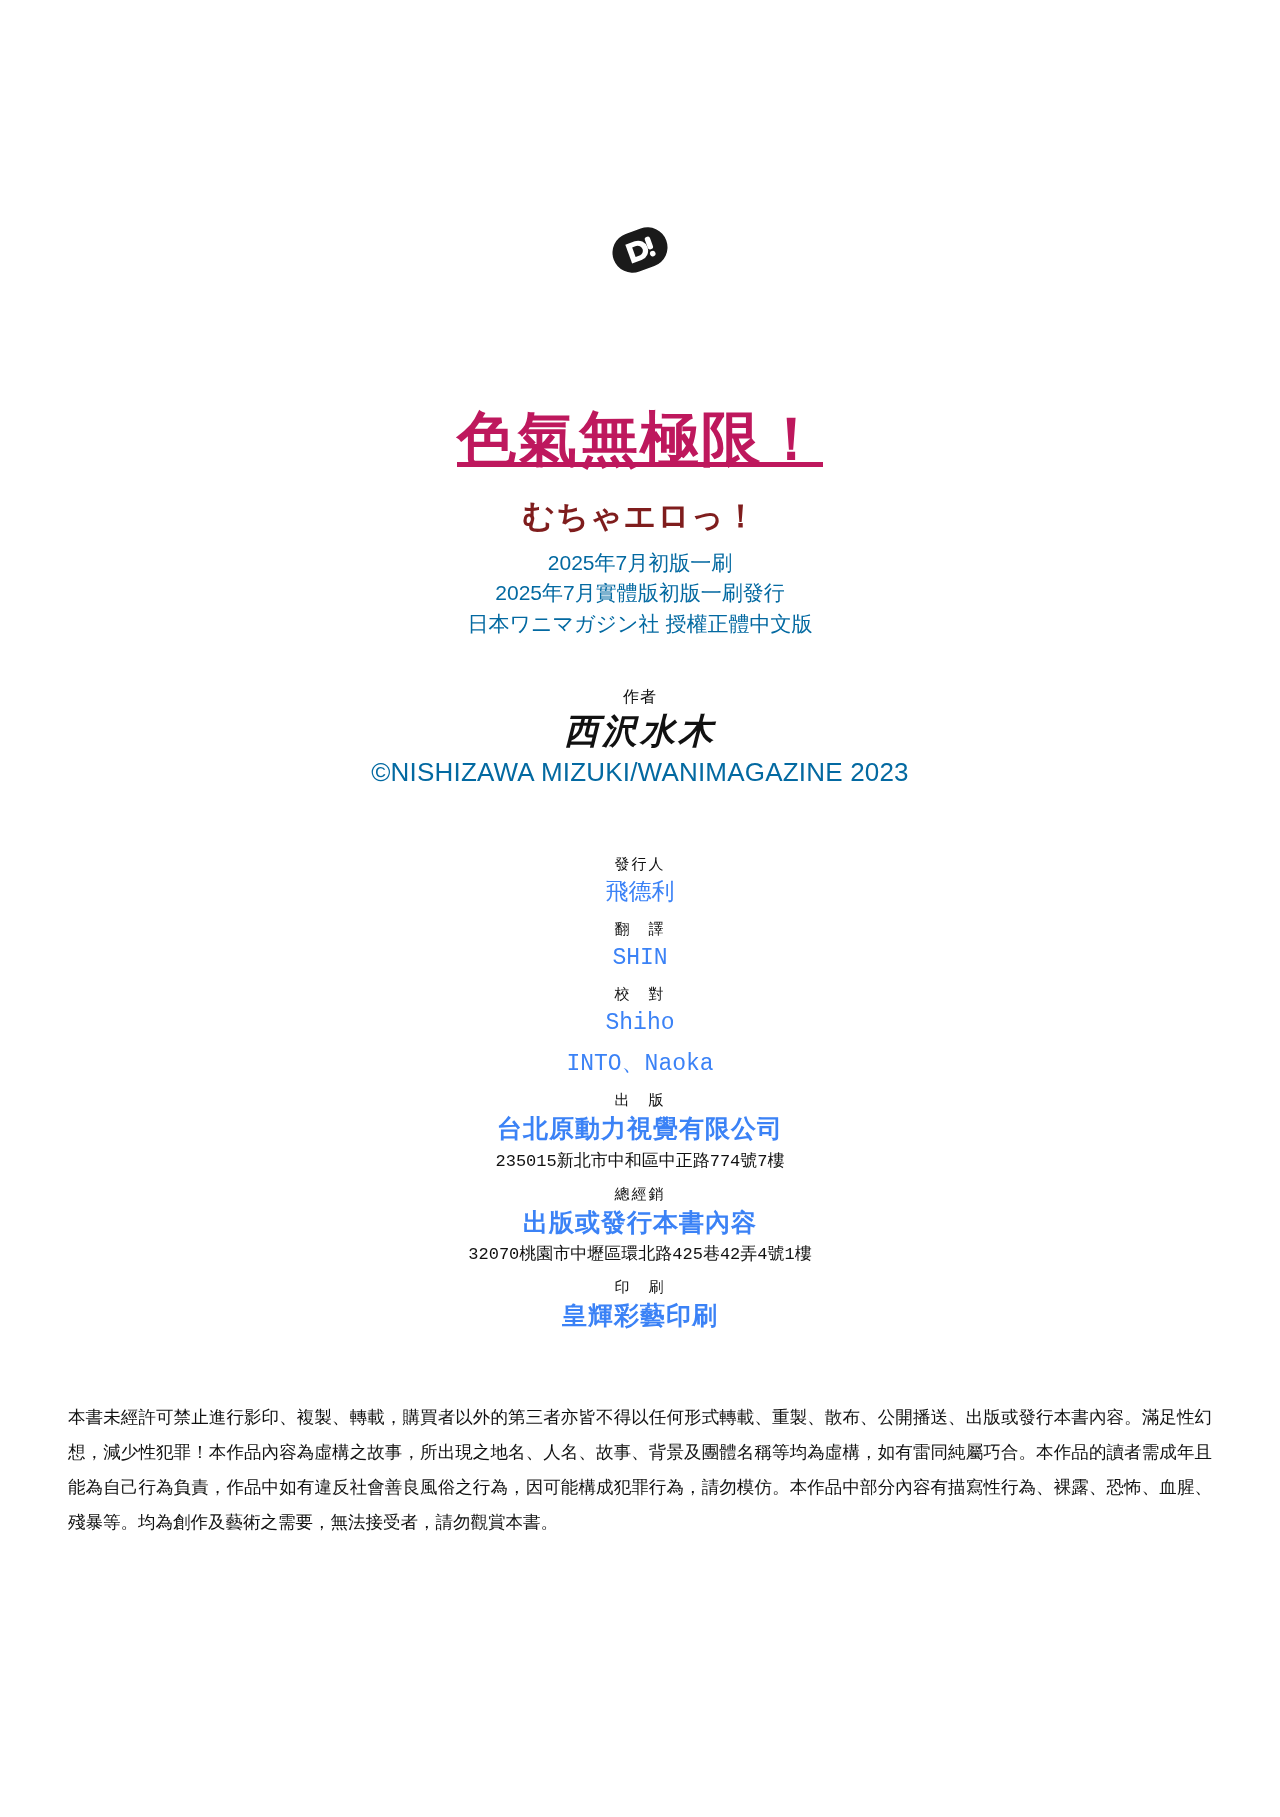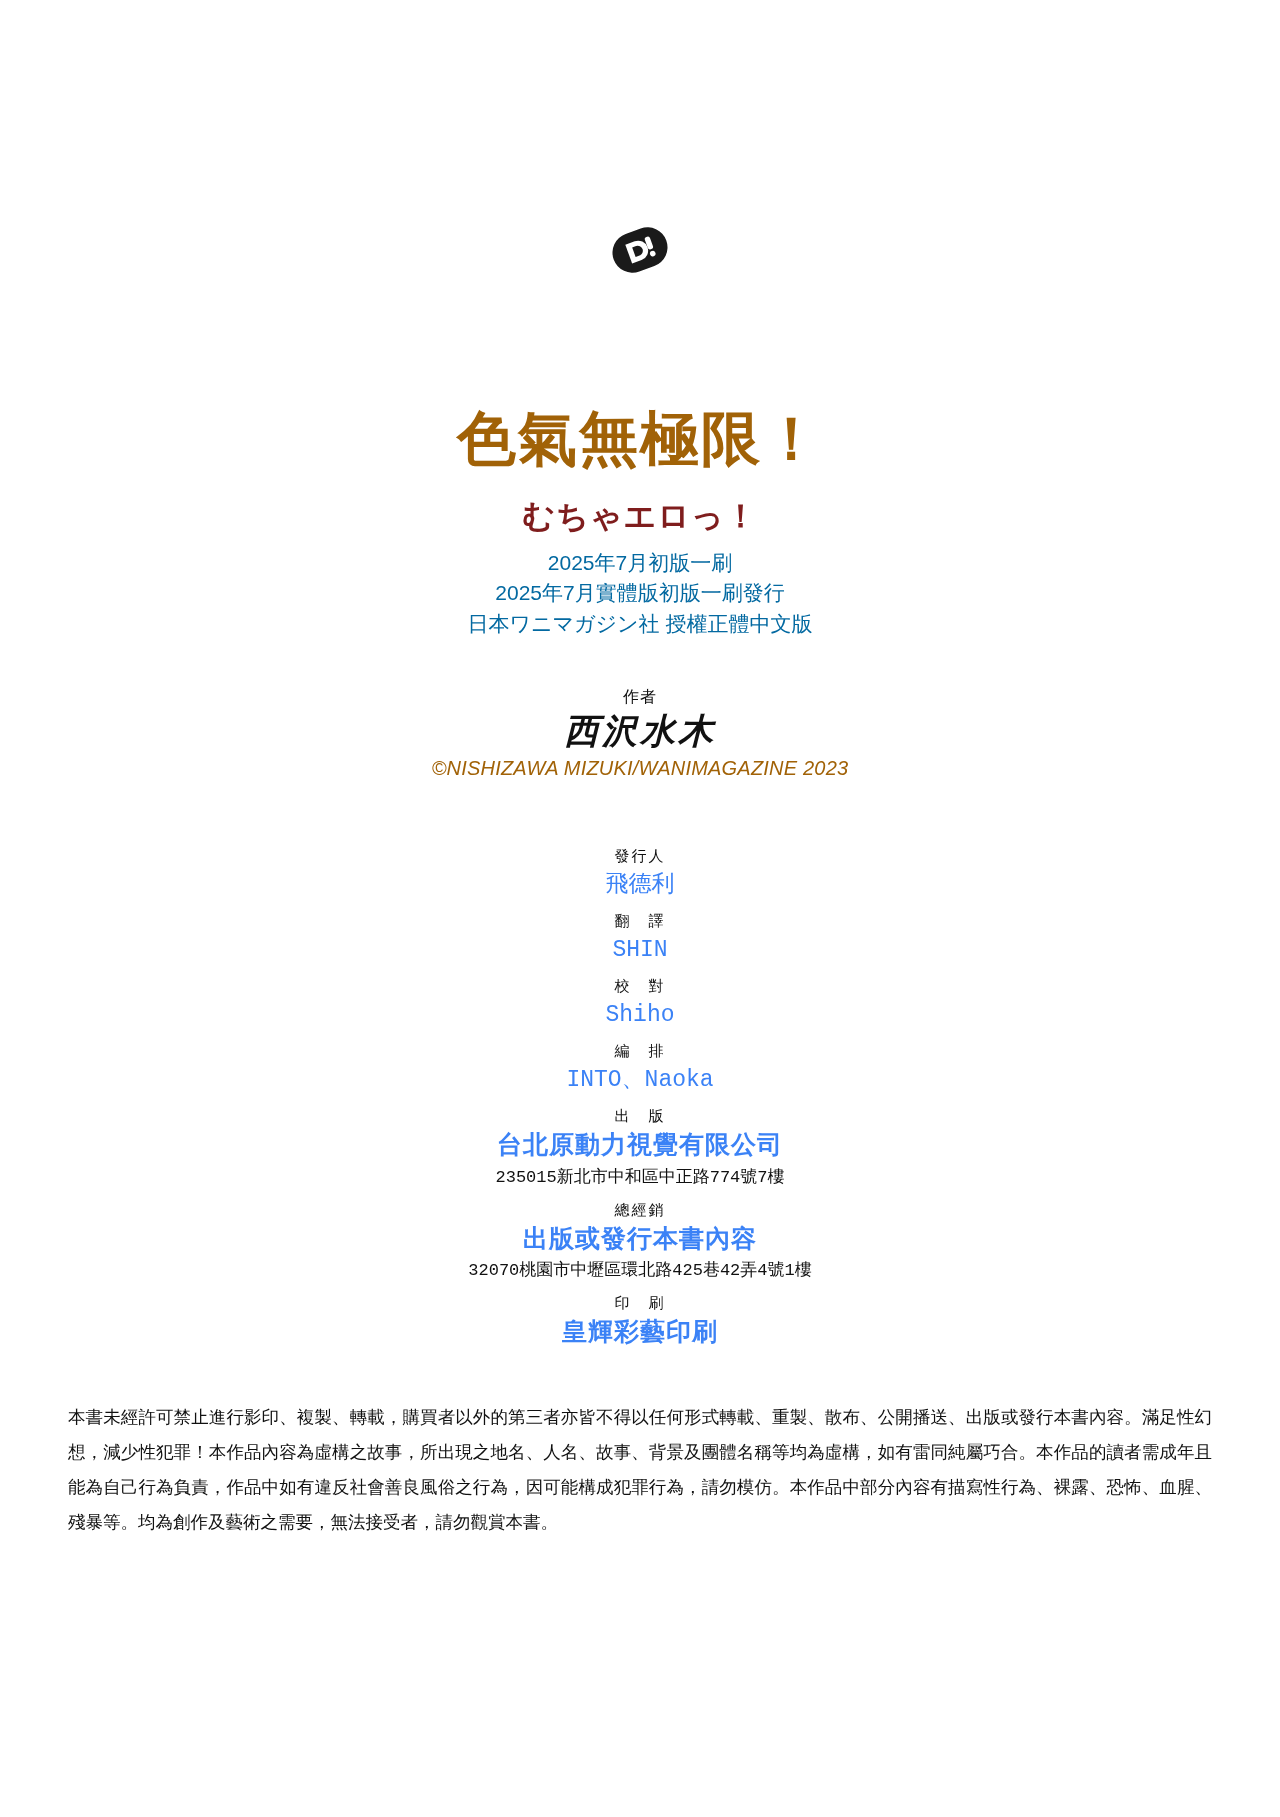--- a/index.html
+++ b/index.html
@@ -38,22 +38,23 @@
   
   .title-block {
     margin-top: 125px;
     text-align: center;
     line-height: 1;
   }
   .main-title {
     font-size: 59px;
     font-weight: bold;
     letter-spacing: 2px;
-    color: #a16207;
+    color: #be185d;
     line-height: 1.1;
+    text-decoration: underline;
   }
   .sub-title {
     margin-top: 28px;
     font-size: 32px;
     font-weight: bold;
     letter-spacing: 1px;
     color: #7f1d1d;
   }
   .pub-lines {
     margin-top: 16px;
@@ -76,24 +77,23 @@
   .author-name {
     font-size: 35px;
     font-weight: bold;
     letter-spacing: 3px;
     line-height: 1.25;
     color: #111;
     font-style: italic;
   }
   .copyright {
     margin-top: 4px;
-    font-size: 20px;
+    font-size: 26px;
     letter-spacing: 0.2px;
-    color: #a16207;
-    font-style: italic;
+    color: #0369a1;
   }
 
   
   .staff {
     margin-top: 66px;
     text-align: center;
     width: 100%;
   }
   .staff-item { margin-bottom: 10px; font-family: Liberation Mono, monospace; }
   .staff-role {
@@ -178,21 +178,20 @@
       <div class="staff-role">翻　譯</div>
       <div class="staff-value">SHIN</div>
     </div>
 
     <div class="staff-item">
       <div class="staff-role">校　對</div>
       <div class="staff-value">Shiho</div>
     </div>
 
     <div class="staff-item">
-      <div class="staff-role">編　排</div>
       <div class="staff-value">INTO、Naoka</div>
     </div>
 
     <div class="staff-item">
       <div class="staff-role">出　版</div>
       <div class="staff-value big">台北原動力視覺有限公司</div>
       <div class="staff-addr">235015新北市中和區中正路774號7樓</div>
     </div>
 
     <div class="staff-item">

